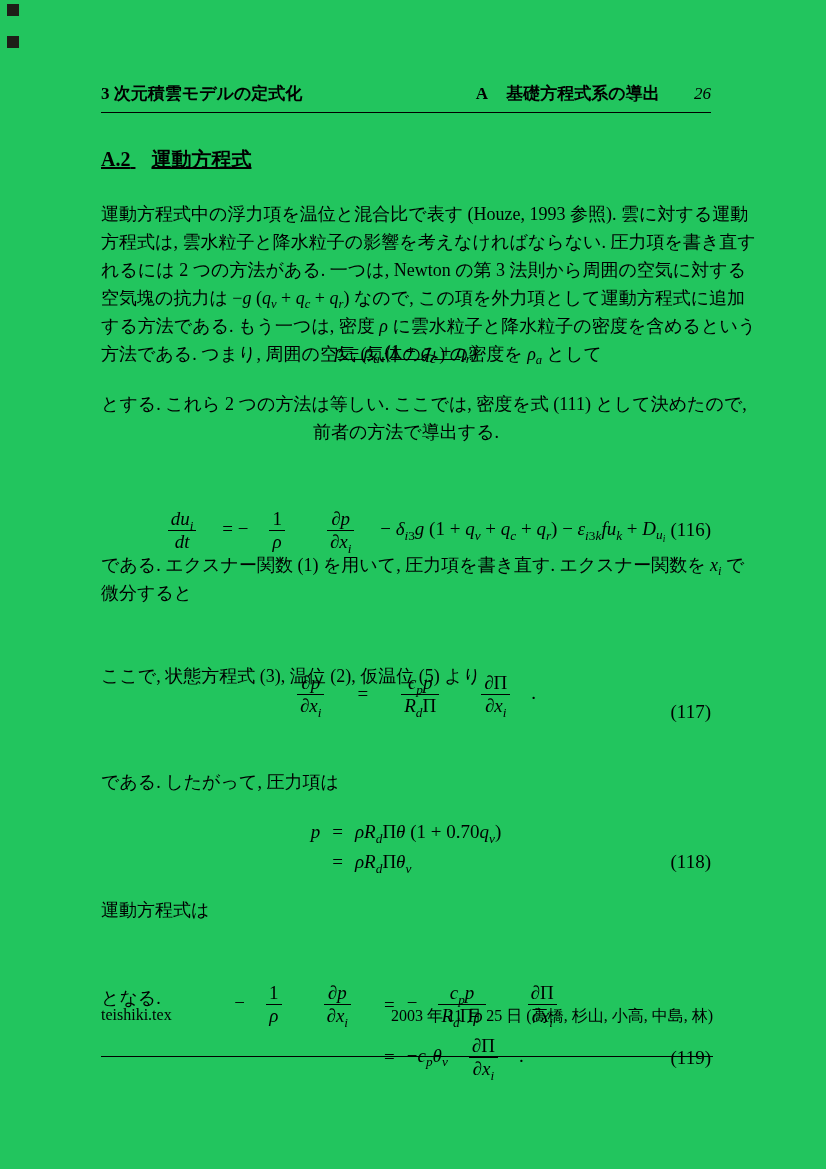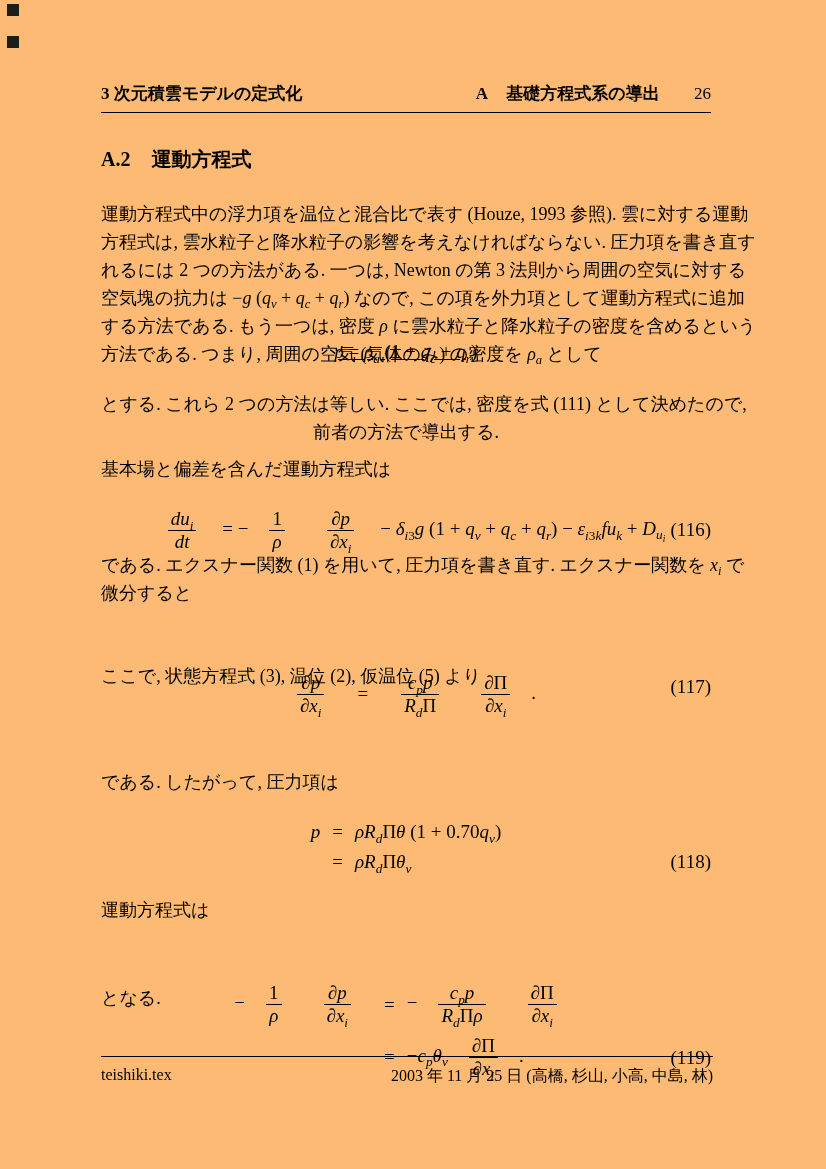--- a/index.html
+++ b/index.html
@@ -1,25 +1,25 @@
 <!DOCTYPE html>
 <html><head>
 <meta charset="utf-8">
 <style>
   html,body{margin:0;padding:0;background:#ffffff;}
-  .page{position:relative;width:826px;height:1169px;background:#fdba74;color:#000;
+  .page{position:relative;width:826px;height:1169px;background:#22c55e;color:#000;
         font-family:"Liberation Serif","DejaVu Serif",serif;overflow:hidden;}
   .mark{position:absolute;left:7px;width:12px;height:12px;background:#1e1e18;}
   .mark.m1{top:4px}.mark.m2{top:36px}
   .header{position:absolute;top:84px;left:101px;width:610px;display:flex;
           justify-content:space-between;font-size:17px;font-weight:700;line-height:20px;}
   .hdr-right .sect-letter{margin-right:14px;}
-  .hdr-right .pageno{margin-left:30px;font-weight:400;}
+  .hdr-right .pageno{margin-left:30px;font-weight:400;font-style:italic;}
   .header-rule{position:absolute;top:112px;left:101px;width:610px;height:1.4px;background:#000;}
-  .section-heading{position:absolute;top:146px;left:101px;font-size:20px;font-weight:700;}
+  .section-heading{position:absolute;top:146px;left:101px;font-size:20px;font-weight:700;text-decoration:underline;}
   .section-heading .sec-title{margin-left:16px;}
   #doc-content{position:absolute;left:101px;top:0;width:610px;height:1169px;}
   .blk{position:absolute;left:0;width:100%;}
   .p{font-size:18px;}
   .pline{height:28px;line-height:28px;white-space:nowrap;}
   .eq{text-align:center;position:relative;font-size:19px;}
   .eqnarray{position:relative;font-size:19px;}
   .eqnum{position:absolute;right:0;top:50%;transform:translateY(-50%);font-size:19px;}
   .earray{display:table;margin:0 auto;}
   .erow{display:table-row;}
@@ -40,21 +40,21 @@
   [data-name="equation-116"]{top:486px;}
   [data-name="paragraph-exner"]{top:551px;}
   [data-name="equation-117"]{top:601px;}
   [data-name="paragraph-state-eq"]{top:662px;}
   [data-name="equation-118"]{top:698px;}
   [data-name="paragraph-pressure-term"]{top:768px;}
   [data-name="equation-119"]{top:799px;}
   [data-name="paragraph-motion-eq"]{top:896px;}
   [data-name="paragraph-conclusion"]{top:984px;}
   .footer-rule{position:absolute;top:1056px;left:101px;width:612px;height:1px;background:#000;}
-  .footer{position:absolute;top:1066px;left:101px;width:612px;display:flex;
+  .footer{position:absolute;top:1006px;left:101px;width:612px;display:flex;
           justify-content:space-between;font-size:16px;text-align:center;}
 </style>
 </head>
 <body>
 
 <div class="page" data-name="document-page">
   <div class="mark m1" data-name="corner-marker-top"></div>
   <div class="mark m2" data-name="corner-marker-bottom"></div>
 
   <div class="header" data-name="running-header">
@@ -79,37 +79,34 @@
         <div class="pline" data-name="text-line"><span class="mr">れるには 2 つの方法がある. 一つは, Newton の第 3 法則から周囲の空気に対する</span></div>
         <div class="pline" data-name="text-line"><span class="mr">空気塊の抗力は −</span><span class="mi">g</span><span class="mr"> (</span><span class="mi">q</span><span class="msub"><span class="mi">v</span></span><span class="mr"> + </span><span class="mi">q</span><span class="msub"><span class="mi">c</span></span><span class="mr"> + </span><span class="mi">q</span><span class="msub"><span class="mi">r</span></span><span class="mr">) なので, この項を外力項として運動方程式に追加</span></div>
         <div class="pline" data-name="text-line"><span class="mr">する方法である. もう一つは, 密度 </span><span class="mi">ρ</span><span class="mr"> に雲水粒子と降水粒子の密度を含めるという</span></div>
         <div class="pline" data-name="text-line"><span class="mr">方法である. つまり, 周囲の空気 (気体のみ) の密度を </span><span class="mi">ρ</span><span class="msub"><span class="mi">a</span></span><span class="mr"> として</span></div>
       </div>
       <div class="blk eq" data-name="equation-density"><span class="eqbody" data-name="equation-body"><span class="mi">ρ</span><span class="mr"> = </span><span class="mi">ρ</span><span class="msub"><span class="mi">a</span></span><span class="mr"> (1 + </span><span class="mi">q</span><span class="msub"><span class="mi">c</span></span><span class="mr"> + </span><span class="mi">q</span><span class="msub"><span class="mi">r</span></span><span class="mr">)</span></span></div>
       <div class="blk p" data-name="paragraph-methods-equal">
         <div class="pline" data-name="text-line"><span class="mr">とする. これら 2 つの方法は等しい. ここでは, 密度を式 (111) として決めたので,</span></div>
         <div class="pline" data-name="text-line"><span class="mr">前者の方法で導出する.</span></div>
       </div>
-      <div class="blk p" data-name="paragraph-basic-field">
-        <div class="pline" data-name="text-line"><span class="mr">基本場と偏差を含んだ運動方程式は</span></div>
-      </div>
       <div class="blk eq" data-name="equation-116"><span class="eqbody" data-name="equation-body"><span class="mfrac"><span class="n"><span class="mi">du</span><span class="msub"><span class="mi">i</span></span></span><span class="d"><span class="mi">dt</span></span></span><span class="mr"> = −</span><span class="mfrac"><span class="n"><span class="mr">1</span></span><span class="d"><span class="mi">ρ</span></span></span><span class="mfrac"><span class="n"><span class="mi">∂p</span></span><span class="d"><span class="mi">∂x</span><span class="msub"><span class="mi">i</span></span></span></span><span class="mr"> − </span><span class="mi">δ</span><span class="msub"><span class="mi">i</span><span class="mr">3</span></span><span class="mi">g</span><span class="mr"> (1 + </span><span class="mi">q</span><span class="msub"><span class="mi">v</span></span><span class="mr"> + </span><span class="mi">q</span><span class="msub"><span class="mi">c</span></span><span class="mr"> + </span><span class="mi">q</span><span class="msub"><span class="mi">r</span></span><span class="mr">) − </span><span class="mi">ε</span><span class="msub"><span class="mi">i</span><span class="mr">3</span><span class="mi">k</span></span><span class="mi">fu</span><span class="msub"><span class="mi">k</span></span><span class="mr"> + </span><span class="mi">D</span><span class="msub"><span class="mi">u</span><span class="msub"><span class="mi">i</span></span></span></span><span class="eqnum" data-name="equation-number">(116)</span></div>
       <div class="blk p" data-name="paragraph-exner">
         <div class="pline" data-name="text-line"><span class="mr">である. エクスナー関数 (1) を用いて, 圧力項を書き直す. エクスナー関数を </span><span class="mi">x</span><span class="msub"><span class="mi">i</span></span><span class="mr"> で</span></div>
         <div class="pline" data-name="text-line"><span class="mr">微分すると</span></div>
       </div>
       <div class="blk eqnarray" data-name="equation-117">
         <div class="earray" data-name="equation-array">
           <div class="erow" data-name="equation-row">
             <span class="ecell lhs" data-name="equation-cell"><span class="mfrac"><span class="n"><span class="mi">∂p</span></span><span class="d"><span class="mi">∂x</span><span class="msub"><span class="mi">i</span></span></span></span></span>
             <span class="ecell rel" data-name="equation-cell">=</span>
             <span class="ecell rhs" data-name="equation-cell"><span class="mfrac"><span class="n"><span class="mi">c</span><span class="msub"><span class="mi">p</span></span><span class="mi">p</span></span><span class="d"><span class="mi">R</span><span class="msub"><span class="mi">d</span></span><span class="mr">Π</span></span></span><span class="mfrac"><span class="n"><span class="mi">∂</span><span class="mr">Π</span></span><span class="d"><span class="mi">∂x</span><span class="msub"><span class="mi">i</span></span></span></span><span class="mr">.</span></span>
           </div>
         </div>
-        <span class="eqnum" data-name="equation-number" style="top: 19px; margin-left: 48px;">(117)</span>
+        <span class="eqnum" data-name="equation-number" style="top: 44px; margin-left: 48px;">(117)</span>
       </div>
       <div class="blk p" data-name="paragraph-state-eq">
         <div class="pline" data-name="text-line"><span class="mr">ここで, 状態方程式 (3), 温位 (2), 仮温位 (5) より</span></div>
       </div>
       <div class="blk eqnarray" data-name="equation-118">
         <div class="earray" data-name="equation-array">
           <div class="erow" data-name="equation-row">
             <span class="ecell lhs" data-name="equation-cell"><span class="mi">p</span></span>
             <span class="ecell rel" data-name="equation-cell">=</span>
             <span class="ecell rhs" data-name="equation-cell"><span class="mi">ρR</span><span class="msub"><span class="mi">d</span></span><span class="mr">Π</span><span class="mi">θ</span><span class="mr"> (1 + 0.70</span><span class="mi">q</span><span class="msub"><span class="mi">v</span></span><span class="mr">)</span></span>

